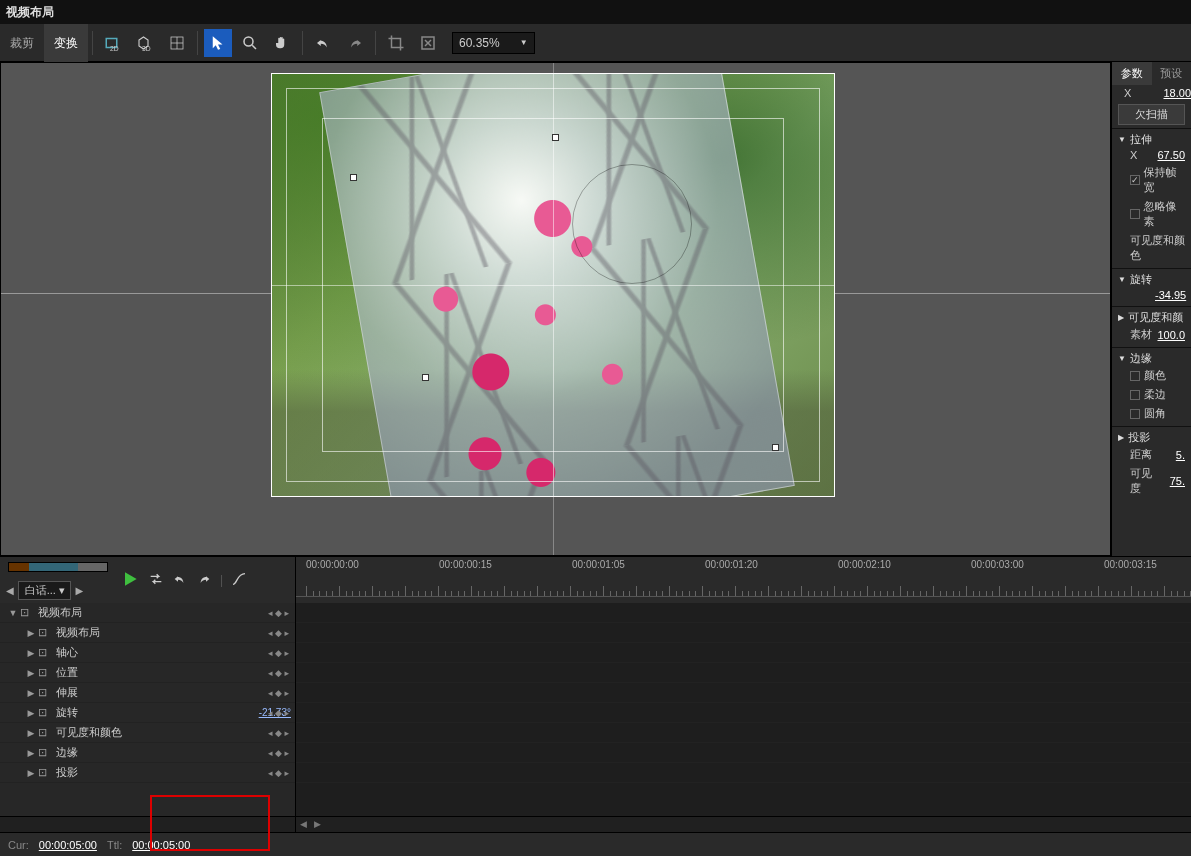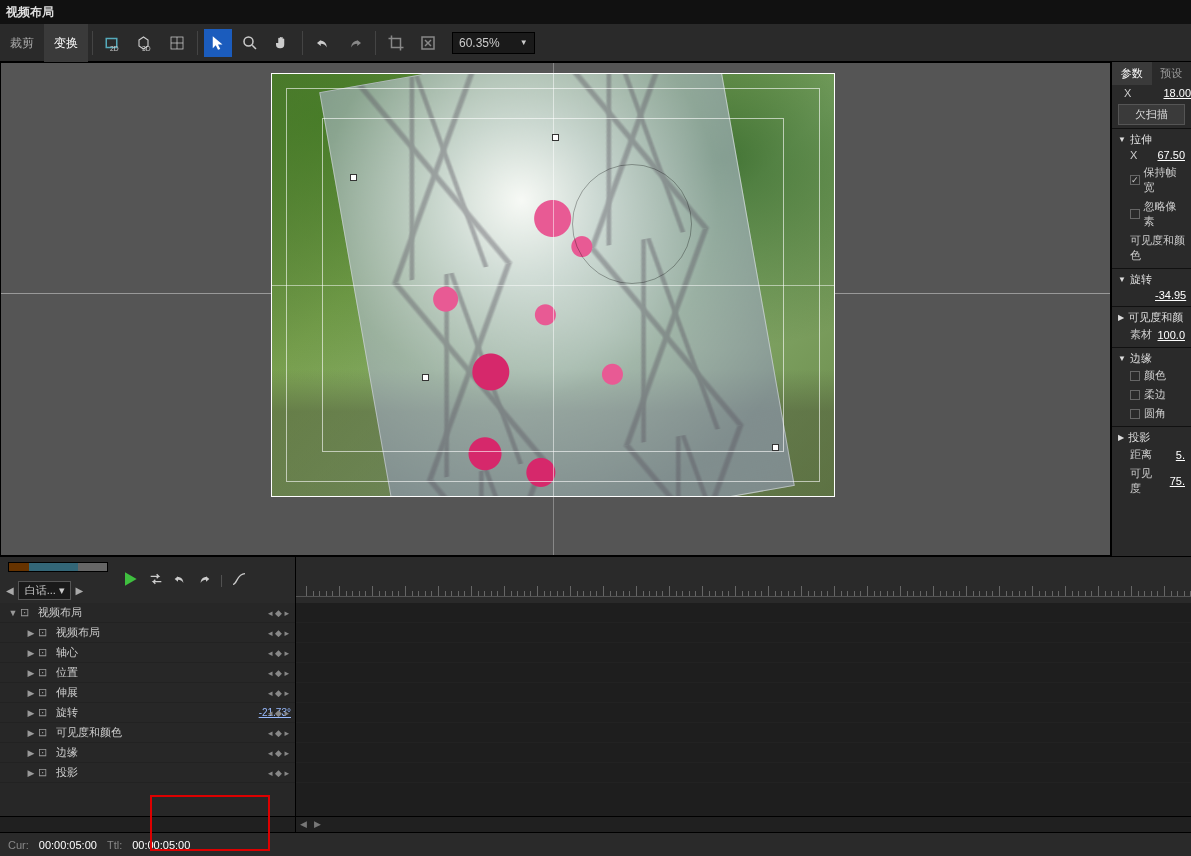--- a/index.html
+++ b/index.html
@@ -58,21 +58,21 @@
   .tr-val { text-decoration:underline; color:#99bbff; font-size:10px; margin-right:4px;}
   .tr-keys { position:absolute; right:6px; display:flex; gap:4px; color:#888; font-size:9px; align-items:center;}
   .track-area { flex:1; background:#1e1e1e; position:relative;}
   .ta-row { height:20px; border-bottom:1px solid #222;}
   .tl-scroll { height:16px; background:#202020; border-top:1px solid #000; display:flex;}
   .tl-scroll .left { width:296px; border-right:1px solid #000;}
   .tl-scroll .right { flex:1; position:relative;}
   .scroll-tri { position:absolute; font-size:9px; color:#777;}
   .tl-status { height:24px; border-top:1px solid #000; display:flex; align-items:center; padding-left:8px; gap:10px; font-size:11px; color:#ccc; background:#2a2a2a;}
   .tc-label { color:#888;}
-  .tc-val { color:#fff;}
+  .tc-val { color:#fff;text-decoration:underline;}
   .tl-buttons { height:34px; display:flex; align-items:center; padding-left:8px; gap:6px; background:#2a2a2a;}
   .footer-btn { width:120px; height:24px; background:#333; border:1px solid #555; display:flex; align-items:center; justify-content:center; color:#ddd; cursor:pointer; font-size:12px;}
   .hilite { border:2px solid #d00; position:absolute; pointer-events:none;}
   
   .canvas-bg { position:absolute; left:270px; top:10px; width:564px; height:424px; background:linear-gradient(135deg,#5a7a3a 0%, #7aa050 30%, #8ab070 60%, #6a8a4a 100%); border:1px solid #fff; overflow:hidden; }
   .canvas-bg::before { content:""; position:absolute; inset:0; background:
     radial-gradient(ellipse at 80% 20%, rgba(0,60,0,0.5) 0%, transparent 40%),
     radial-gradient(ellipse at 10% 10%, rgba(60,120,30,0.7) 0%, transparent 50%),
     linear-gradient(180deg, transparent 70%, rgba(80,90,60,0.5) 80%);}
   .photo { position:absolute; left:85px; top:-20px; width:400px; height:470px; transform:rotate(-10deg);
@@ -307,20 +307,29 @@
               <path d="M3 20c6 0 6-16 18-16" fill="none" stroke="#ccc" stroke-width="2"></path>
             </svg></span>
       </div>
       <div class="mode-row">
         <span class="nav-tri">◀</span>
         <span class="mode-dd"><span>白话...</span> ▾</span>
         <span class="nav-tri">▶</span>
       </div>
     </div>
     <div class="ruler">
+      <div class="ruler-labels" id="ruler-labels">
+          <div class="rlabel" style="left: 10px;">00:00:00:00</div>
+          <div class="rlabel" style="left: 143px;">00:00:00:15</div>
+          <div class="rlabel" style="left: 276px;">00:00:01:05</div>
+          <div class="rlabel" style="left: 409px;">00:00:01:20</div>
+          <div class="rlabel" style="left: 542px;">00:00:02:10</div>
+          <div class="rlabel" style="left: 675px;">00:00:03:00</div>
+          <div class="rlabel" style="left: 808px;">00:00:03:15</div>
+        </div>
       <div class="ruler-ticks" id="ruler-ticks">
           <div class="tick" style="left: 10px; height: 10px;"></div>
           <div class="tick" style="left: 16.6px; height: 5px;"></div>
           <div class="tick" style="left: 23.2px; height: 5px;"></div>
           <div class="tick" style="left: 29.8px; height: 5px;"></div>
           <div class="tick" style="left: 36.4px; height: 5px;"></div>
           <div class="tick" style="left: 43px; height: 10px;"></div>
           <div class="tick" style="left: 49.6px; height: 5px;"></div>
           <div class="tick" style="left: 56.2px; height: 5px;"></div>
           <div class="tick" style="left: 62.8px; height: 5px;"></div>

